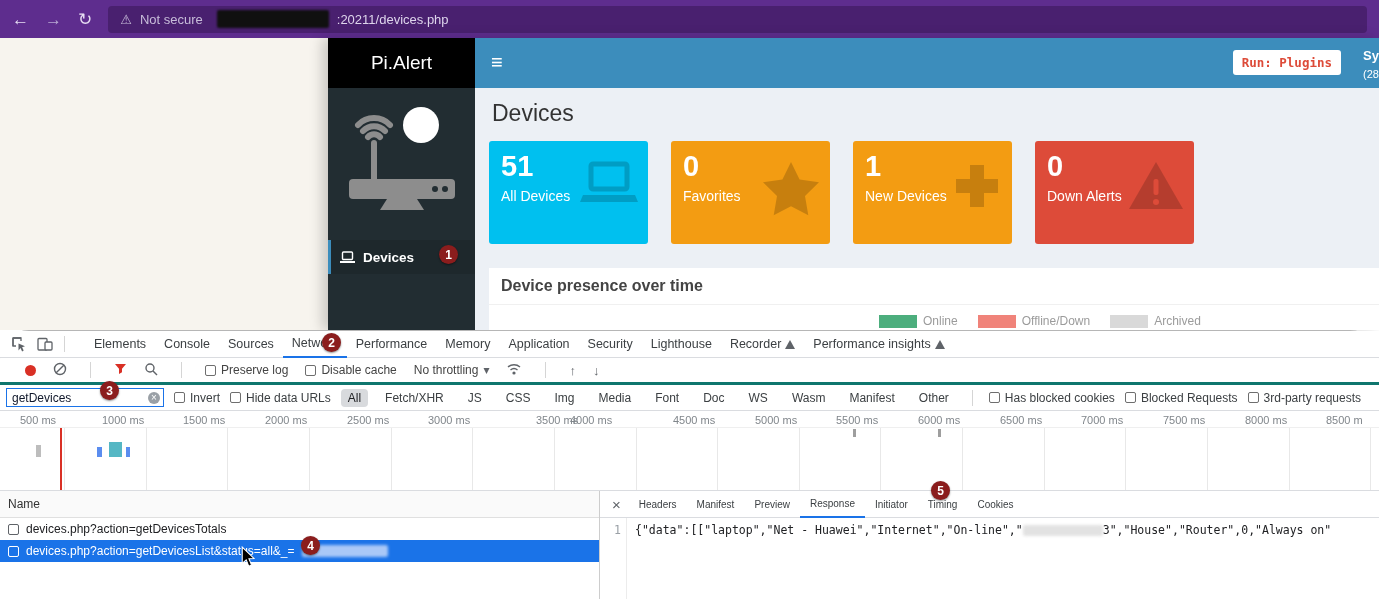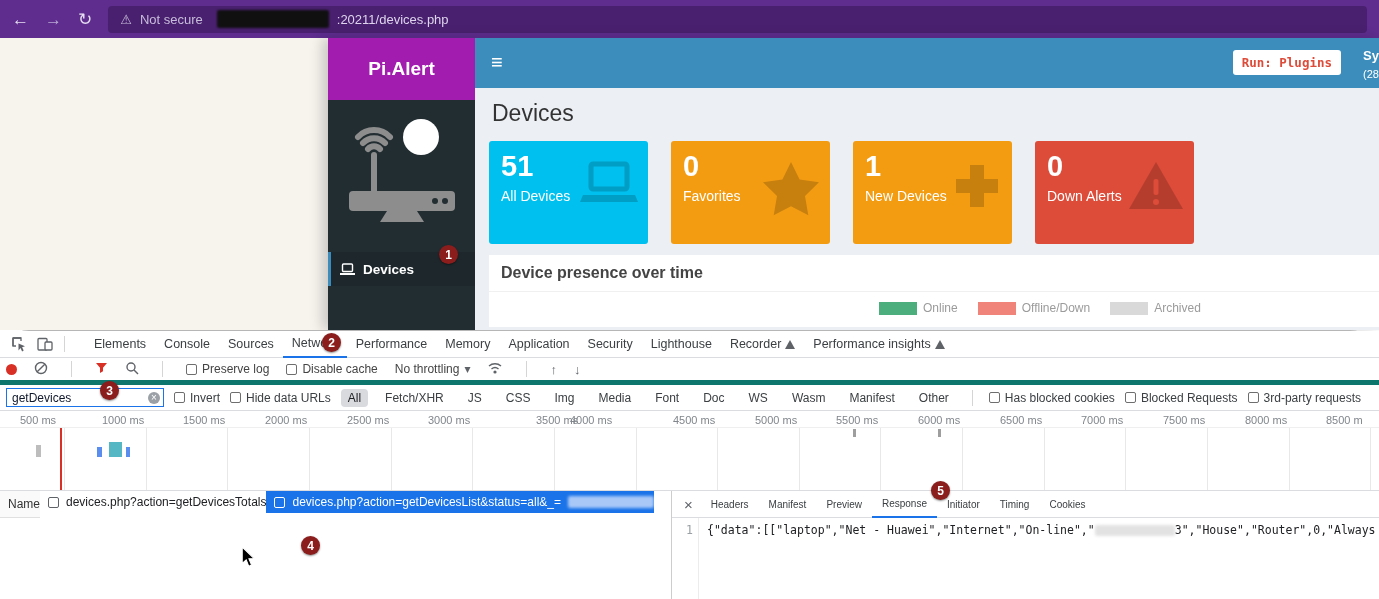--- a/index.html
+++ b/index.html
@@ -15,21 +15,21 @@
   .addr .nstext { color:#c7bcd9; font-size:13px; margin-right:6px; }
   .redact { display:inline-block; background:#101010; filter:blur(1.2px); border-radius:2px; }
   .redact.url { width:112px; height:18px; }
   .addr .urltext { color:#ded5ec; font-size:13px; }
 
   
   .app { display:flex; height:292px; }
   .desktop { width:328px; background:#f7f4ee; }
   .pialert { flex:1; display:flex; box-shadow:-6px 0 12px rgba(0,0,0,0.18); min-width:0; }
   .side-col { width:147px; display:flex; flex-direction:column; flex-shrink:0; }
-  .brand { height:62px; background:#a21caf; color:#fff; font-size:19px; font-weight:700; display:flex; align-items:center; justify-content:center; }
+  .brand { height:50px; background:#000000; color:#fff; font-size:19px; font-weight:400; display:flex; align-items:center; justify-content:center; }
   .sidebar { flex:1; background:#222d32; position:relative; }
   .router-wrap { text-align:center; margin-top:7px; }
   .menu { position:absolute; left:0; right:0; top:152px; }
   .menu-item { height:34px; display:flex; align-items:center; gap:8px; padding-left:12px; font-size:13.5px; }
   .menu-item.active { background:#1e282c; border-left:3px solid #3c8dbc; color:#fff; font-weight:700; padding-left:9px; }
   .menu-item.idle { color:#b8c7ce; }
   .main-col { flex:1; display:flex; flex-direction:column; min-width:0; }
   .navbar { height:50px; background:#3c8dbc; position:relative; overflow:hidden; flex-shrink:0; }
   .hamburger { position:absolute; left:16px; top:13px; color:#fff; font-size:20px; }
   .run-plugins { position:absolute; right:38px; top:12px; background:#fff; color:#dd4b39; font-family:"DejaVu Sans Mono", monospace; font-size:12.5px; font-weight:700; padding:5px 9px; border-radius:3px; }
@@ -40,55 +40,55 @@
   .page-title { font-size:23px; font-weight:500; color:#333; margin:2px 0 14px 3px; }
   .cards { display:flex; gap:23px; }
   .card { width:159px; height:103px; border-radius:3px; color:#fff; position:relative; padding:9px 12px; flex-shrink:0; }
   .card .value { font-size:29px; font-weight:700; line-height:1.15; }
   .card .label { font-size:14px; margin-top:5px; }
   .card .cicon { position:absolute; right:10px; top:20px; }
   .c-cyan { background:#00c0ef; }
   .c-green { background:#00a65a; }
   .c-yellow { background:#f39c12; }
   .c-red { background:#dd4b39; }
-  .panel { margin-top:11px; background:#fff; height:72px; position:relative; }
+  .panel { margin-top:24px; background:#fff; height:72px; position:relative; }
   .panel-title { padding:9px 12px; font-size:16px; font-weight:700; color:#444; border-bottom:1px solid #f0f0f0; }
   .legend { position:absolute; left:390px; top:46px; display:flex; gap:20px; align-items:center; }
   .legend-item { display:flex; align-items:center; gap:6px; font-size:12px; color:#9b9b9b; }
   .sw { width:38px; height:13px; display:inline-block; }
   .sw-online { background:#4cae7d; }
   .sw-off { background:#f0837a; }
   .sw-arch { background:#d9d9d9; }
 
   
   .devtools { position:absolute; left:0; top:330px; width:1379px; height:269px; background:#fff; border-top:1px solid #b6b6b6; font-size:12px; color:#333;border-radius:29px; }
   .dt-tabs { height:27px; display:flex; align-items:center; border-bottom:1px solid #dadce0; padding-left:6px; background:#fff; }
   .dt-ic { padding:0 5px; display:flex; align-items:center; }
   .vdiv { width:1px; height:16px; background:#d5d5d5; margin:0 6px; }
   .dt-tab { padding:0 9px; height:27px; display:flex; align-items:center; gap:4px; font-size:12.5px; color:#3c4043; white-space:nowrap; }
   .dt-tab.active { border-bottom:2px solid #1a73e8; font-weight:400; }
-  .dt-toolbar { height:27px; display:flex; align-items:center; border-bottom:5px solid #0f766e; padding-left:6px; gap:17px; color:#444; }
+  .dt-toolbar { height:27px; display:flex; align-items:center; border-bottom:3px solid #0f766e; padding-left:25px; gap:17px; color:#444; }
   .rec-dot { width:11px; height:11px; border-radius:50%; background:#d93025; }
   .cb { width:11px; height:11px; border:1.3px solid #6e6e6e; border-radius:2px; display:inline-block; flex-shrink:0; }
   .cbrow { display:flex; align-items:center; gap:5px; white-space:nowrap; }
   .dt-filterbar { height:26px; display:flex; align-items:center; border-bottom:1px solid #dadce0; padding-left:6px; gap:10px; color:#3c4043; }
   .filter-box { position:relative; width:158px; height:19px; border:1px solid #1a73e8; display:flex; align-items:center; }
   .filter-box input { border:none; outline:none; width:138px; font-size:12px; padding-left:5px; font-family:"Liberation Sans", sans-serif; color:#0f172a; }
   .clear-badge { position:absolute; right:3px; top:3px; width:12px; height:12px; border-radius:50%; background:#9aa0a6; color:#fff; font-size:10px; line-height:12px; text-align:center; }
   .chip { padding:2px 7px; border-radius:4px; }
   .chip.sel { background:#d8dadd; color:#202124; }
 
   .dt-timeline { position:relative; height:80px; border-bottom:1px solid #dadce0; overflow:hidden; }
   .tick { position:absolute; top:3px; font-size:11px; color:#80868b; }
   .gl { position:absolute; top:16px; bottom:0; width:1px; background:#e8e8e8; }
   .ruler-line { position:absolute; top:16px; left:0; right:0; border-top:1px solid #efefef; }
   .act { position:absolute; }
 
   .dt-bottom { position:absolute; left:0; top:160px; width:1379px; height:109px; display:flex; }
-  .req-pane { width:672px; border-right:1px solid #cdcdcd; display:flex; flex-direction:row; flex-shrink:0; }
+  .req-pane { width:600px; border-right:1px solid #cdcdcd; display:flex; flex-direction:column; flex-shrink:0; }
   .req-header { height:27px; display:flex; align-items:center; padding-left:8px; border-bottom:1px solid #e0e0e0; background:#fafafa; color:#333; }
   .req-row { height:22px; display:flex; align-items:center; gap:7px; padding-left:8px; color:#202124; white-space:nowrap; overflow:hidden; }
   .req-row.sel { background:#1a73e8; color:#fff; }
   .req-row .cb { border-color:#5f6368; }
   .req-row.sel .cb { border-color:#fff; }
   .redact.row { width:86px; height:12px; background:#a9c8f7; }
   .detail-pane { flex:1; display:flex; flex-direction:column; min-width:0; }
   .detail-tabs { height:27px; display:flex; align-items:center; border-bottom:1px solid #dadce0; padding-left:12px; color:#3c4043; }
   .close-x { font-size:15px; color:#5f6368; margin-right:8px; }
   .d-tab { padding:0 10px; height:27px; display:flex; align-items:center; font-size:10px; white-space:nowrap; }

